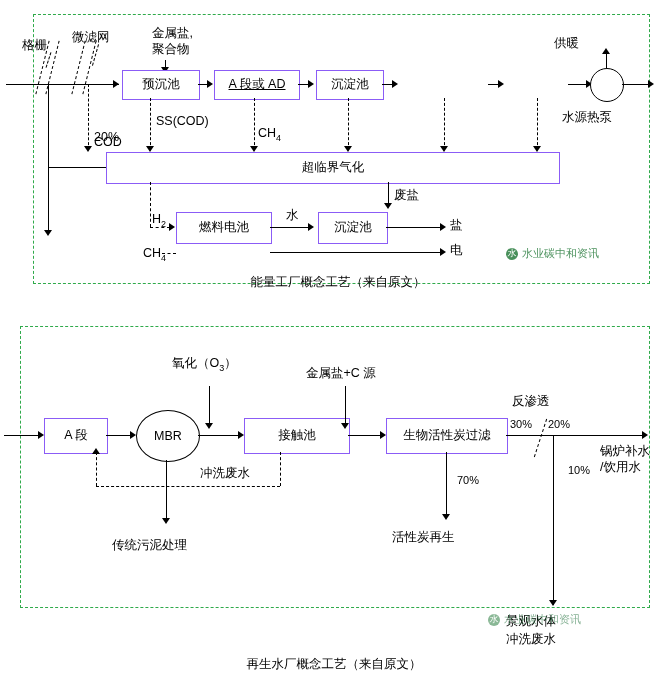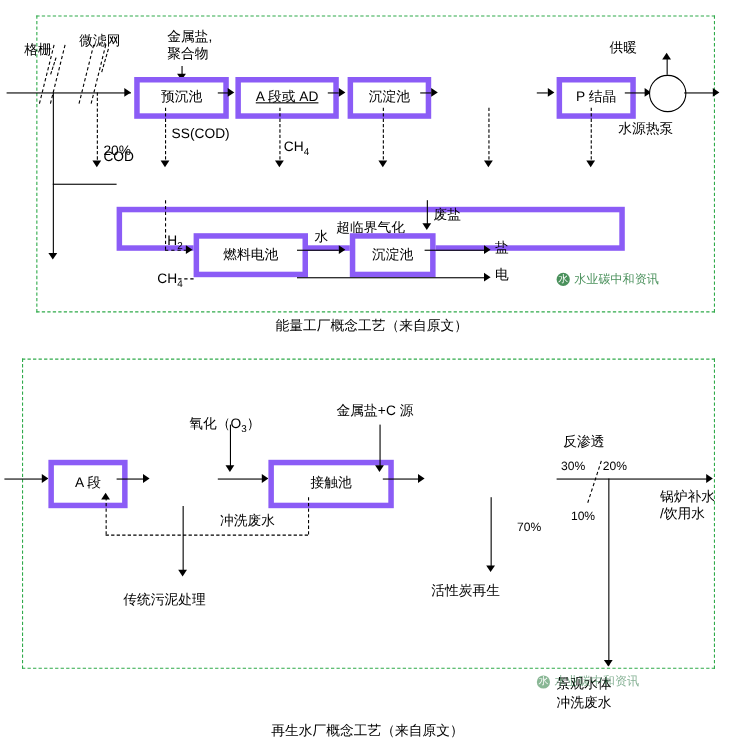--- a/index.html
+++ b/index.html
@@ -24,21 +24,21 @@
   
   .panel {
     position: absolute;
     border: 1px dashed #2faa4a;
     background: transparent;
   }
 
   
   .pbox {
     position: absolute;
-    border: 5px solid #8b5cf6;
+    border: 1px solid #8b5cf6;
     background: #fff;
     display: flex;
     align-items: center;
     justify-content: center;
     font-size: 12.5px;
     line-height: 1.1;
     text-align: center;
     white-space: nowrap;
   }
 
@@ -125,21 +125,20 @@
   <div class="vdash" style="left:95px; top:44px; height:22px; transform:rotate(16deg);"></div>
 
   <div class="lbl" style="left:152px; top:26px;">金属盐,</div>
   <div class="lbl" style="left:152px; top:42px;">聚合物</div>
   <div class="vline" style="left:165px; top:60px; height:10px;"></div>
   <div class="arr-d" style="left:161px; top:67px;"></div>
 
   <div class="pbox" style="left:122px; top:70px; width:76px; height:28px;">预沉池</div>
   <div class="pbox" style="left:214px; top:70px; width:84px; height:28px;text-decoration:underline;">A 段或 AD</div>
   <div class="pbox" style="left:316px; top:70px; width:66px; height:28px;">沉淀池</div>
-  <div class="pbox" style="left:506px; top:70px; width:62px; height:28px;">P 结晶</div>
 
   <div class="hline" style="left:198px; top:84px; width:10px;"></div>
   <div class="arr-r" style="left:207px; top:80px;"></div>
   <div class="hline" style="left:298px; top:84px; width:10px;"></div>
   <div class="arr-r" style="left:308px; top:80px;"></div>
   <div class="hline" style="left:382px; top:84px; width:10px;"></div>
   <div class="arr-r" style="left:392px; top:80px;"></div>
   <div class="hline" style="left:488px; top:84px; width:10px;"></div>
   <div class="arr-r" style="left:498px; top:80px;"></div>
   <div class="hline" style="left:568px; top:84px; width:20px;"></div>
@@ -172,21 +171,21 @@
 
   <div class="vdash" style="left:348px; top:98px; height:52px;"></div>
   <div class="arr-d" style="left:344px; top:146px;"></div>
 
   <div class="vdash" style="left:444px; top:98px; height:52px;"></div>
   <div class="arr-d" style="left:440px; top:146px;"></div>
 
   <div class="vdash" style="left:537px; top:98px; height:52px;"></div>
   <div class="arr-d" style="left:533px; top:146px;"></div>
 
-  <div class="pbox" style="left:106px; top:152px; width:452px; height:30px;margin-top:36px;">超临界气化</div>
+  <div class="pbox" style="left:106px; top:152px; width:452px; height:30px;">超临界气化</div>
 
   <div class="vline" style="left:48px; top:84px; height:150px;"></div>
   <div class="arr-d" style="left:44px; top:230px;"></div>
   <div class="hline" style="left:48px; top:167px; width:58px;"></div>
 
   <div class="lbl" style="left:394px; top:188px;text-align:center;">废盐</div>
   <div class="vline" style="left:388px; top:182px; height:24px;"></div>
   <div class="arr-d" style="left:384px; top:203px;"></div>
 
   <div class="pbox" style="left:176px; top:212px; width:94px; height:30px;">燃料电池</div>
@@ -212,58 +211,60 @@
   <div class="lbl" style="left:450px; top:218px;">盐</div>
   <div class="hline" style="left:270px; top:252px; width:172px;"></div>
   <div class="arr-r" style="left:440px; top:248px;"></div>
   <div class="lbl" style="left:450px; top:243px;">电</div>
 
   <div class="wm" style="left:506px; top:246px;">
     <span class="wmdot">水</span>
     <span>水业碳中和资讯</span>
   </div>
 
-  <div class="caption" style="left:208px; top:288px; width:260px;">能量工厂概念工艺（来自原文）</div>
+  <div class="caption" style="left:208px; top:274px; width:260px;">能量工厂概念工艺（来自原文）</div>
 
   <div class="panel" style="left:20px; top:326px; width:628px; height:280px;"></div>
 
   <div class="hline" style="left:4px; top:435px; width:38px;"></div>
   <div class="arr-r" style="left:38px; top:431px;"></div>
 
   <div class="pbox" style="left:44px; top:418px; width:62px; height:34px;">A 段</div>
 
   <div class="hline" style="left:106px; top:435px; width:26px;"></div>
   <div class="arr-r" style="left:130px; top:431px;"></div>
 
+  <div class="circ" style="left:136px; top:410px; width:62px; height:50px; border-radius:50%;">MBR</div>
 
   <div class="hline" style="left:198px; top:435px; width:42px;"></div>
   <div class="arr-r" style="left:238px; top:431px;"></div>
 
   <div class="pbox" style="left:244px; top:418px; width:104px; height:34px;">接触池</div>
 
   <div class="hline" style="left:348px; top:435px; width:34px;"></div>
   <div class="arr-r" style="left:380px; top:431px;"></div>
 
-
-  <div class="lbl" style="left:172px; top:378px;">
+  <div class="pbox" style="left:386px; top:418px; width:120px; height:34px;">生物活性炭过滤</div>
+
+  <div class="lbl" style="left:172px; top:356px;">
     <span>氧化（O</span><sub>3</sub><span>）</span>
   </div>
   <div class="vline" style="left:209px; top:386px; height:40px;"></div>
   <div class="arr-d" style="left:205px; top:423px;"></div>
 
   <div class="lbl" style="left:306px; top:366px;">金属盐+C 源</div>
   <div class="vline" style="left:345px; top:386px; height:40px;"></div>
   <div class="arr-d" style="left:341px; top:423px;"></div>
 
   <div class="lbl" style="left:512px; top:394px;font-family:Liberation Serif, serif;">反渗透</div>
   <div class="vdash" style="left:540px; top:418px; height:40px; transform:rotate(18deg);"></div>
   <div class="lbl sm" style="left:510px; top:418px;">30%</div>
   <div class="lbl sm" style="left:548px; top:418px;">20%</div>
-  <div class="lbl sm" style="left:519px; top:464px;">10%</div>
-  <div class="lbl sm" style="left:470px; top:474px;text-align:center;">70%</div>
+  <div class="lbl sm" style="left:568px; top:464px;">10%</div>
+  <div class="lbl sm" style="left:457px; top:474px;text-align:center;">70%</div>
 
   <div class="hline" style="left:506px; top:435px; width:140px;"></div>
   <div class="arr-r" style="left:642px; top:431px;"></div>
   <div class="lbl" style="left:600px; top:444px;">锅炉补水</div>
   <div class="lbl" style="left:600px; top:460px;">/饮用水</div>
 
   <div class="vline" style="left:553px; top:435px; height:170px;"></div>
   <div class="arr-d" style="left:549px; top:600px;"></div>
   <div class="hline" style="left:553px; top:470px; width:0px;"></div>
 

